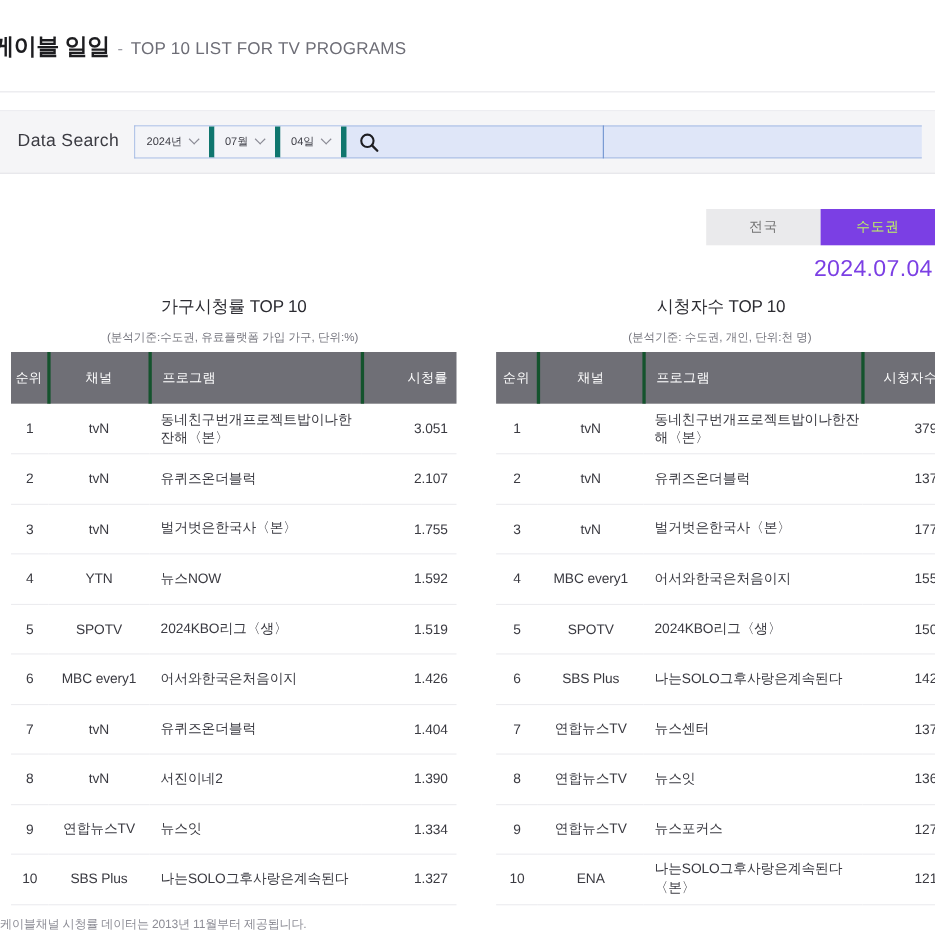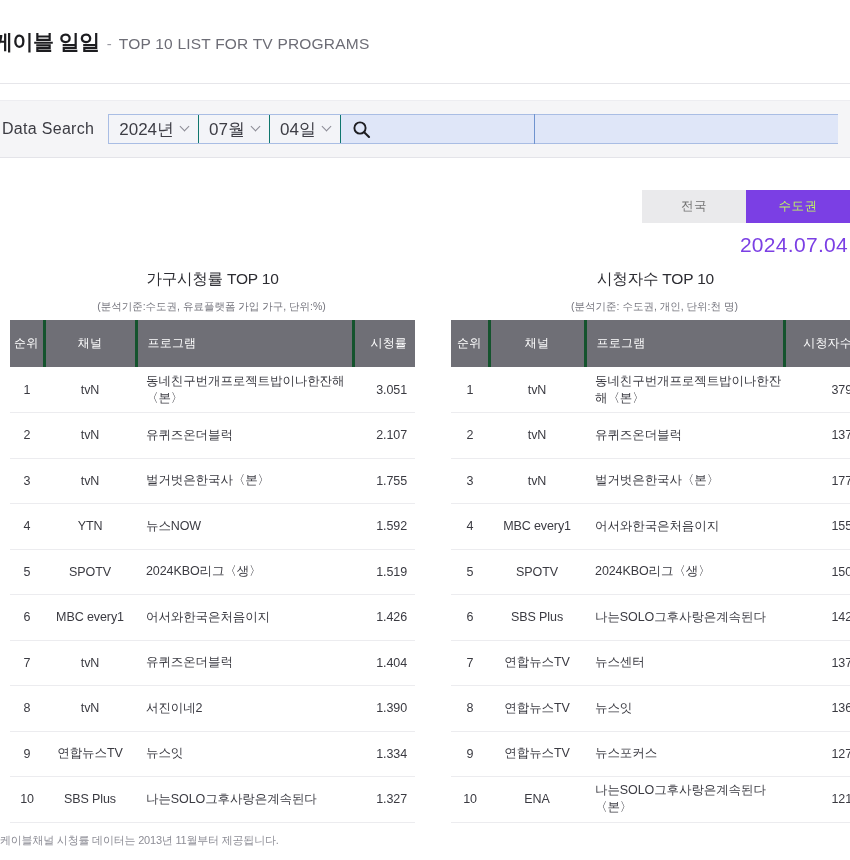--- a/index.html
+++ b/index.html
@@ -60,21 +60,21 @@
     background: #f5f5f7;
     border-top: 1px solid #ededf1;
     border-bottom: 1px solid #e4e4e9;
     display: flex;
     align-items: center;
   }
   .search-label {
     font-size: 16px;
     letter-spacing: 0.3px;
     color: #3b3b42;
-    margin-left: 2px;
+    margin-left: 16px;
     margin-right: 14px;
     white-space: nowrap;
   }
   .search-field {
     position: relative;
     flex: 1;
     height: 30px;
     background: #dfe6f8;
     border: 1px solid #a9bde4;
     border-right: none;
@@ -86,23 +86,23 @@
   .selects {
     display: flex;
     align-items: stretch;
     height: 100%;
   }
   .sel {
     display: flex;
     align-items: center;
     gap: 7px;
     background: #f3f4f8;
-    border-right: 1px solid #0f766e;
+    border-right: 5px solid #0f766e;
     padding: 0 9px 0 10px;
-    font-size: 17px;
+    font-size: 10px;
     color: #3d3d45;
     white-space: nowrap;
     cursor: pointer;
     text-align: right;
   }
   .sel:first-child { border-left: none; }
   .caret {
     width: 8px; height: 8px;
     display: inline-block;
     position: relative;
@@ -219,21 +219,21 @@
     height: 45.5px;
     font-size: 12.5px;
     color: #3a3a41;
     border-bottom: 1px solid #ececef;
     box-sizing: border-box;
     letter-spacing: -0.1px;
   }
   .c-rank { width: 34px; text-align: center; color: #4a4a52; }
   .c-chan { width: 92px; text-align: center; color: #3e3e45; }
   .c-prog { text-align: left; padding-left: 10px; color: #33333a; }
-  .c-val  { width: 62px; text-align: right; padding-right: 8px;
+  .c-val  { width: 86px; text-align: right; padding-right: 8px;
             color: #7B3FE4; font-size: 13px; }
   .right .c-rank { width: 38px; }
   .right .c-chan { width: 96px; }
   .right .c-val  { width: 76px; }
 
   
   .footer-note {
     position: absolute;
     left: 0;
     top: 833px;

